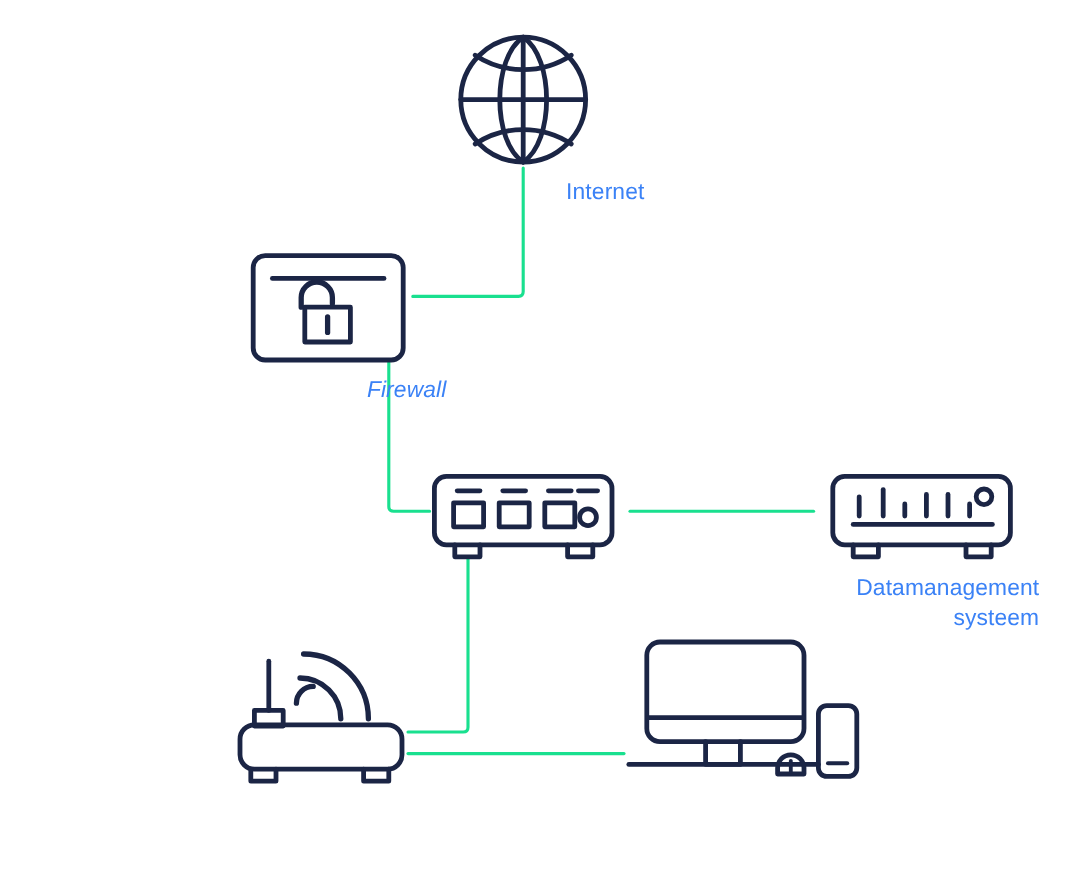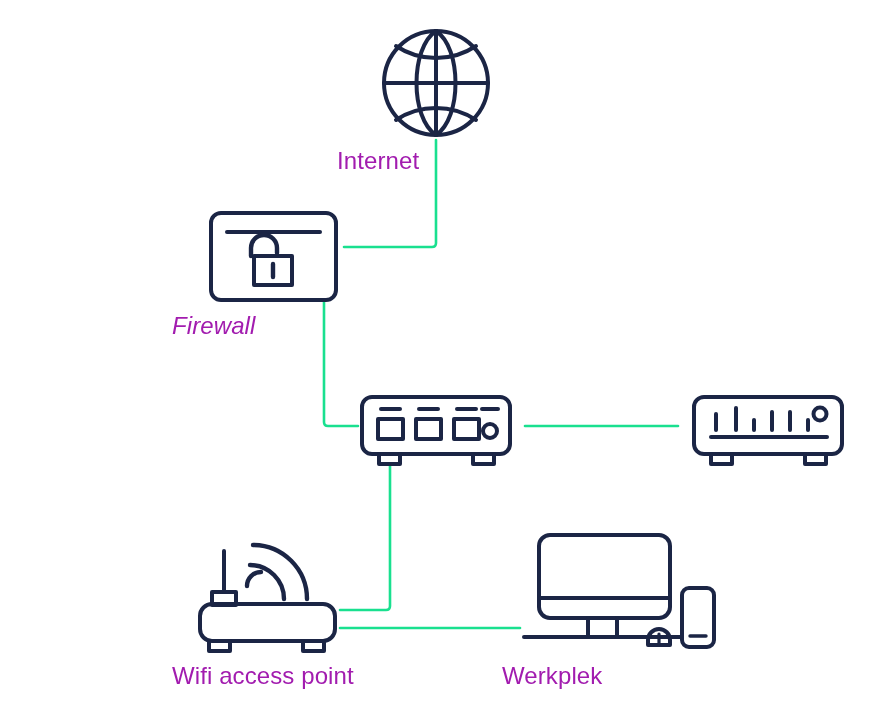--- a/index.html
+++ b/index.html
@@ -20,24 +20,24 @@
   }
   #diagram-svg {
     position: absolute;
     left: 0;
     top: 0;
     width: 890px;
     height: 725px;
   }
   .node-label {
     position: absolute;
-    text-align: left;
-    color: #a21caf;
+    text-align: right;
+    color: #3b82f6;
     font-family: "Liberation Sans", sans-serif;
-    font-size: 24px;
+    font-size: 19px;
     line-height: 25px;
     letter-spacing: 0.1px;
     white-space: pre-line;
   }
   #label-internet   { left: 337px; top: 148px; width: 200px; }
   #label-firewall   { left: 172px; top: 313px; width: 200px; font-style: italic; }
   #label-switch     { left: 337px; top: 478px; width: 200px; }
   #label-datamgmt   { left: 666px; top: 478px; width: 200px; }
   #label-wifi       { left: 172px; top: 663px; width: 200px; }
   #label-werkplek   { left: 502px; top: 663px; width: 200px; }
@@ -124,16 +124,16 @@
         <line x1="659" y1="634" x2="659" y2="643" stroke-width="3.2"></line>
         <rect x="682" y="588" width="32" height="59" rx="7"></rect>
         <line x1="690" y1="636" x2="706" y2="636" stroke-width="3.4"></line>
       </g>
 
     </g>
   </svg>
 
   <div class="node-label" id="label-internet">Internet</div>
   <div class="node-label" id="label-firewall">Firewall</div>
-  <div class="node-label" id="label-wifi">Wifi access point</div>
-  <div class="node-label" id="label-werkplek">Werkplek</div>
+  <div class="node-label" id="label-datamgmt">Datamanagement
+systeem</div>
 
 </div>
 
 </body></html>

